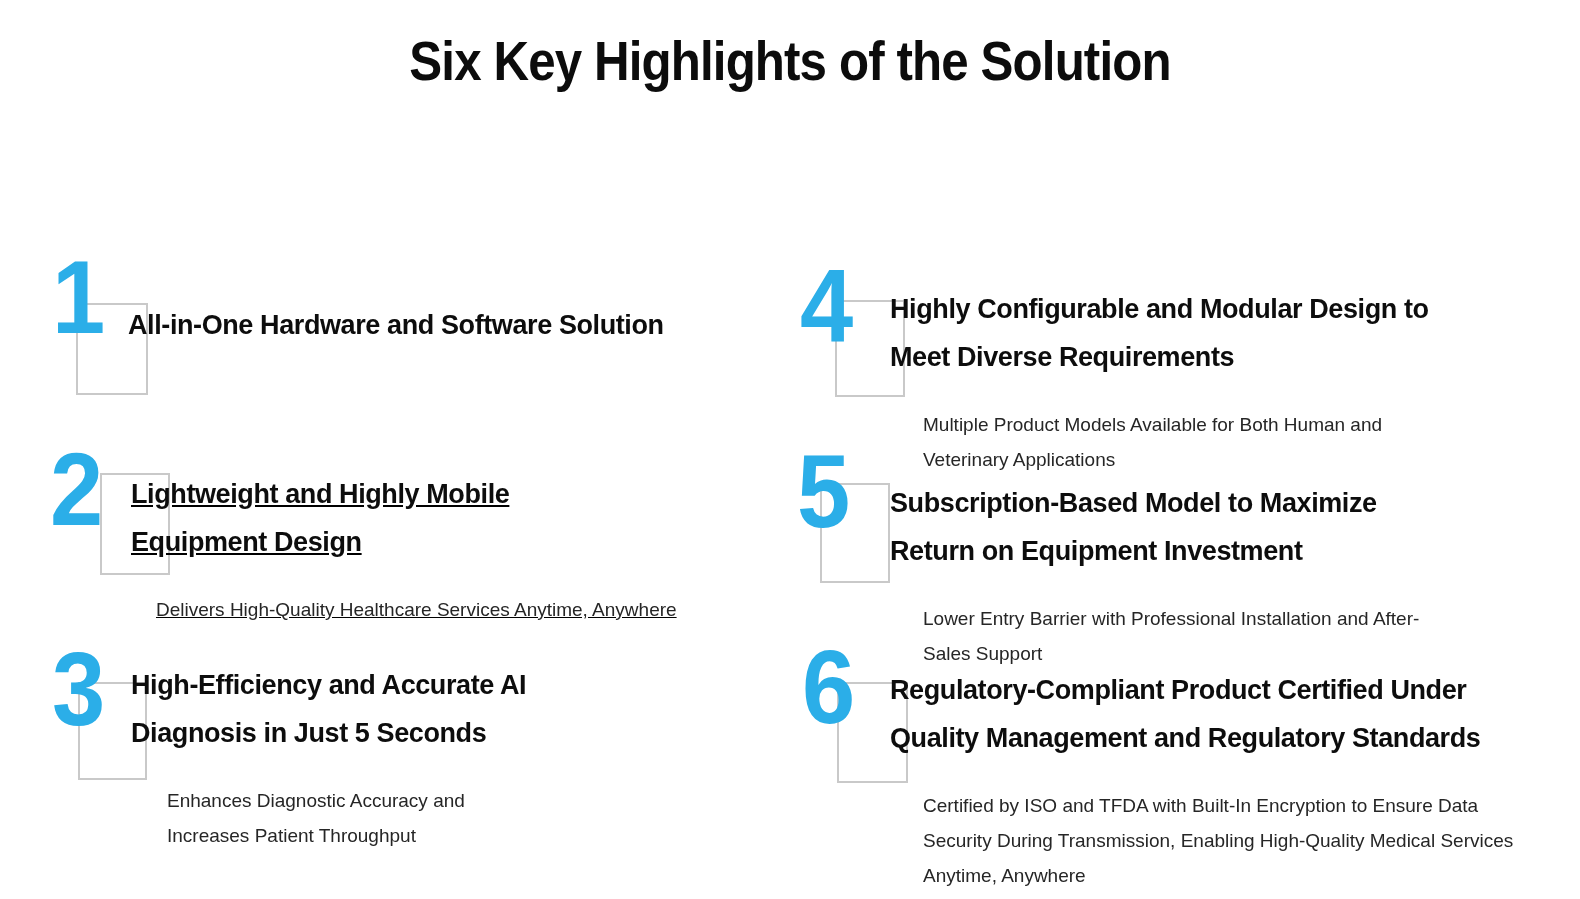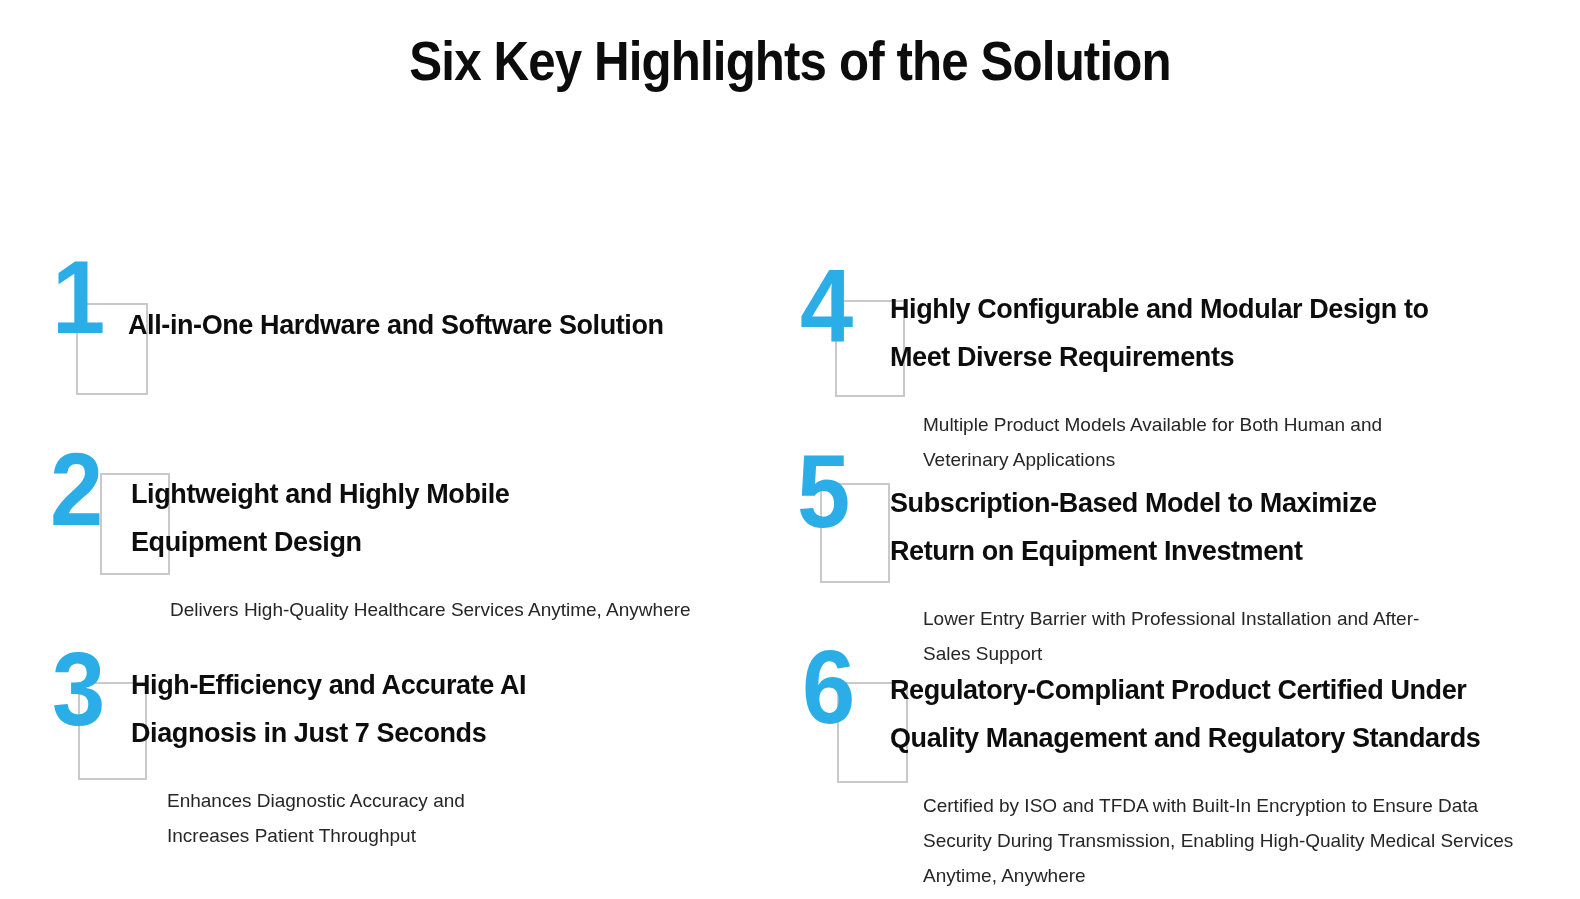--- a/index.html
+++ b/index.html
@@ -78,22 +78,22 @@
   }
 
   
   .i1 { left: 52px;  top: 268px; }
   .i1 .square  { left: 24px; top: 35px; width: 72px; height: 92px; }
   .i1 .content { left: 76px; top: 15px; }
   .i1 .desc    { margin-left: 39px; }
 
   .i2 { left: 50px;  top: 460px; }
   .i2 .square  { left: 50px; top: 13px; width: 70px; height: 102px; }
-  .i2 .content { left: 81px; top: -8px; }
-  .i2 .desc    { margin-left: 39px; }
+  .i2 .content { left: 81px; top: -8px; text-decoration: underline; }
+  .i2 .desc    { margin-left: 25px; }
 
   .i3 { left: 52px;  top: 660px; }
   .i3 .square  { left: 26px; top: 22px; width: 69px; height: 98px; }
   .i3 .content { left: 79px; top: -17px; }
   .i3 .desc    { margin-left: 36px; }
 
   .i4 { left: 800px; top: 277px; }
   .i4 .square  { left: 35px; top: 23px; width: 70px; height: 97px; }
   .i4 .content { left: 90px; top: -10px; }
   .i4 .desc    { margin-left: 33px; }
@@ -129,21 +129,21 @@
 Equipment Design</h2>
     <p class="desc">Delivers High-Quality Healthcare Services Anytime, Anywhere</p>
   </div>
 </section>
 
 <section class="item i3">
   <div class="square"></div>
   <div class="num">3</div>
   <div class="content">
     <h2 class="heading">High-Efficiency and Accurate AI
-Diagnosis in Just 7 Seconds</h2>
+Diagnosis in Just 5 Seconds</h2>
     <p class="desc">Enhances Diagnostic Accuracy and
 Increases Patient Throughput</p>
   </div>
 </section>
 
 <section class="item i4">
   <div class="square"></div>
   <div class="num">4</div>
   <div class="content">
     <h2 class="heading">Highly Configurable and Modular Design to

